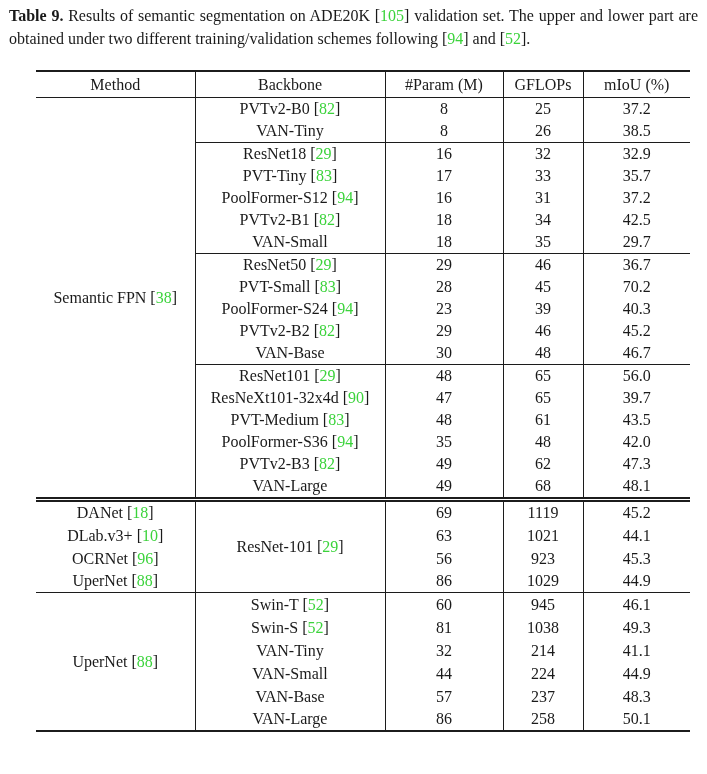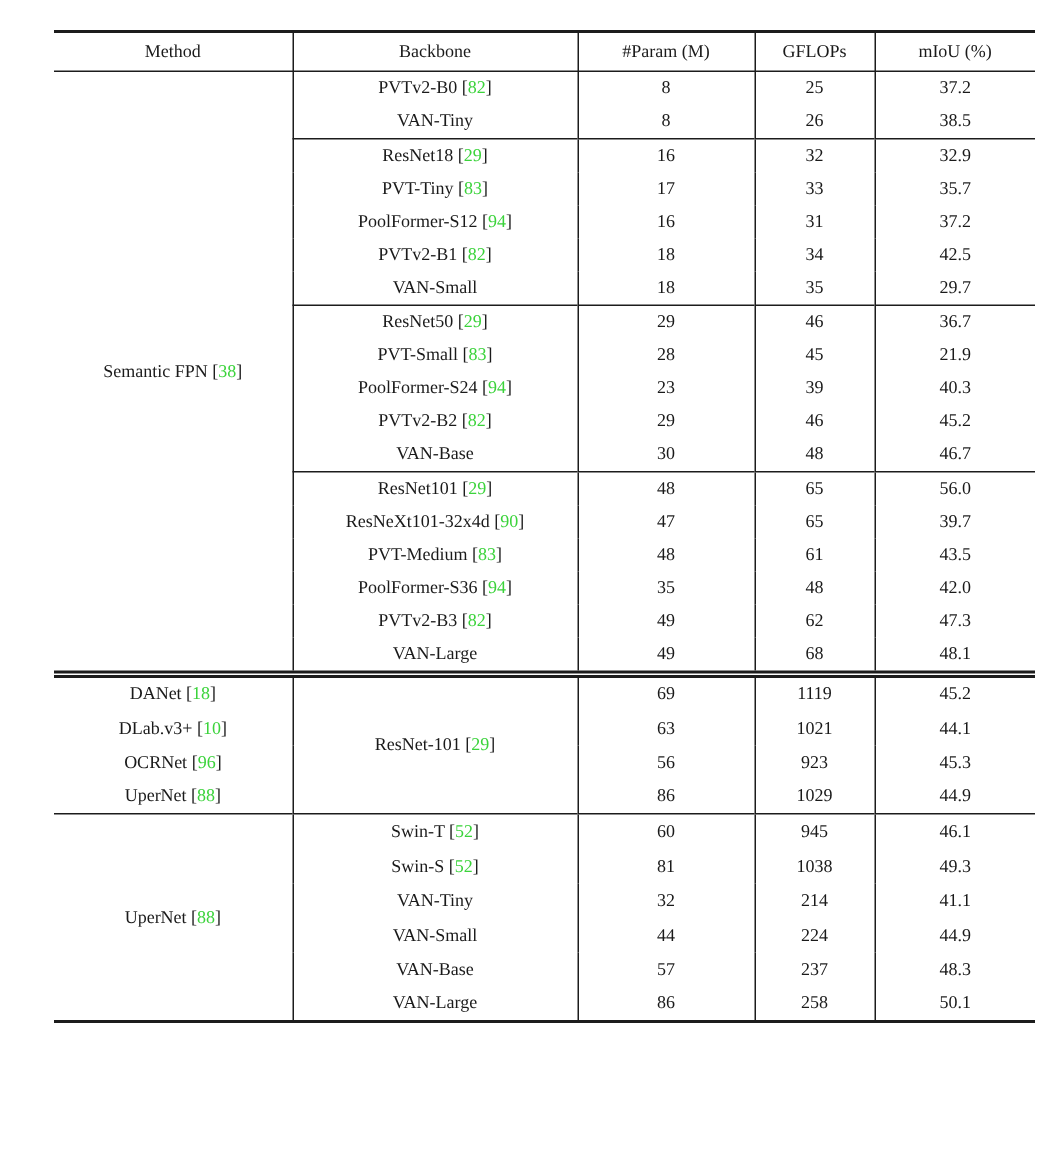--- a/index.html
+++ b/index.html
@@ -23,21 +23,21 @@
     color: var(--cite-color, #3bd33b);
     cursor: pointer;
   }
   table.results {
     border-collapse: collapse;
     table-layout: fixed;
     width: 654px;
     margin: 20px 0 12px 36px;
     border-top: 2.5px solid #1c1c1c;
     border-bottom: 2.5px solid #1c1c1c;
-    font-size: 12px;
+    font-size: 16px;
   }
   .w-method  { width: 159px; }
   .w-backbone{ width: 190px; }
   .w-params  { width: 118px; }
   .w-gflops  { width: 80px;  }
   .w-miou    { width: 107px; }
   th, td {
     padding: 0;
     text-align: center;
     vertical-align: middle;
@@ -54,20 +54,21 @@
   .sep-double { border-top: 5px double #1c1c1c; text-align: center; }
   .sep-single { border-top: 1.4px solid #1c1c1c; }
   .bold { font-weight: normal; }
   tr.lower { height: 23px; }
 </style>
 </head>
 <body>
 
 <div class="page">
 
+  <p class="caption"><b>Table 9.</b> Results of semantic segmentation on ADE20K [<span class="cite">105</span>] validation set. The upper and lower part are obtained under two different training/validation schemes following [<span class="cite">94</span>] and [<span class="cite">52</span>].</p>
 
   <table class="results">
     <colgroup>
       <col class="w-method">
         <col class="w-backbone">
         <col class="w-params">
         <col class="w-gflops">
         <col class="w-miou">
     </colgroup>
     <thead>
@@ -126,21 +127,21 @@
         <tr class="table-row">
           <td class="c-backbone cline">ResNet50 [<span class="cite">29</span>]</td>
           <td class="c-params cline">29</td>
           <td class="c-gflops cline">46</td>
           <td class="c-miou cline">36.7</td>
         </tr>
         <tr class="table-row">
           <td class="c-backbone">PVT-Small [<span class="cite">83</span>]</td>
           <td class="c-params">28</td>
           <td class="c-gflops">45</td>
-          <td class="c-miou">21.9</td>
+          <td class="c-miou">70.2</td>
         </tr>
         <tr class="table-row">
           <td class="c-backbone">PoolFormer-S24 [<span class="cite">94</span>]</td>
           <td class="c-params">23</td>
           <td class="c-gflops">39</td>
           <td class="c-miou">40.3</td>
         </tr>
         <tr class="table-row">
           <td class="c-backbone">PVTv2-B2 [<span class="cite">82</span>]</td>
           <td class="c-params">29</td>

